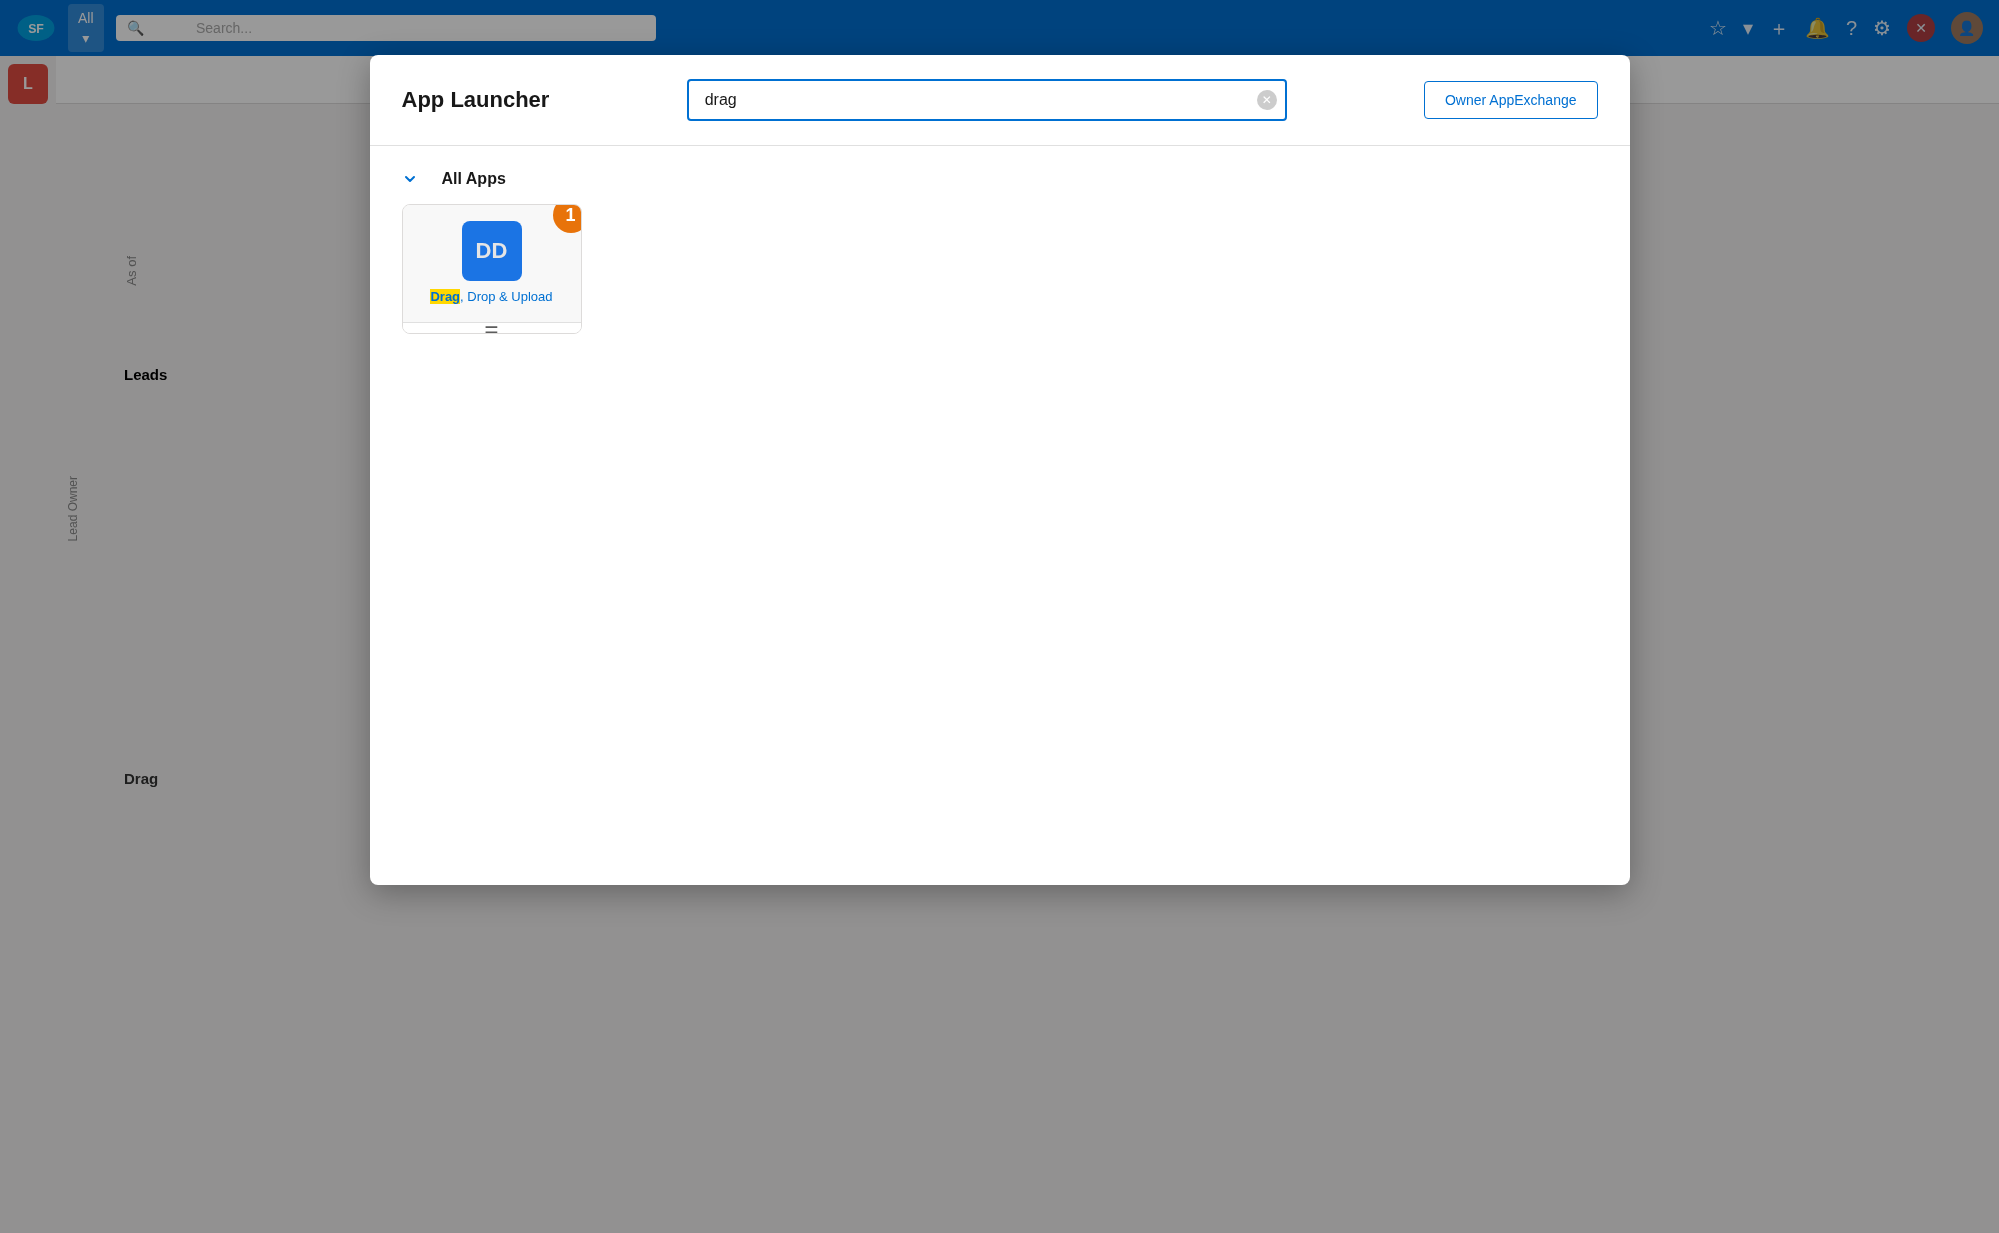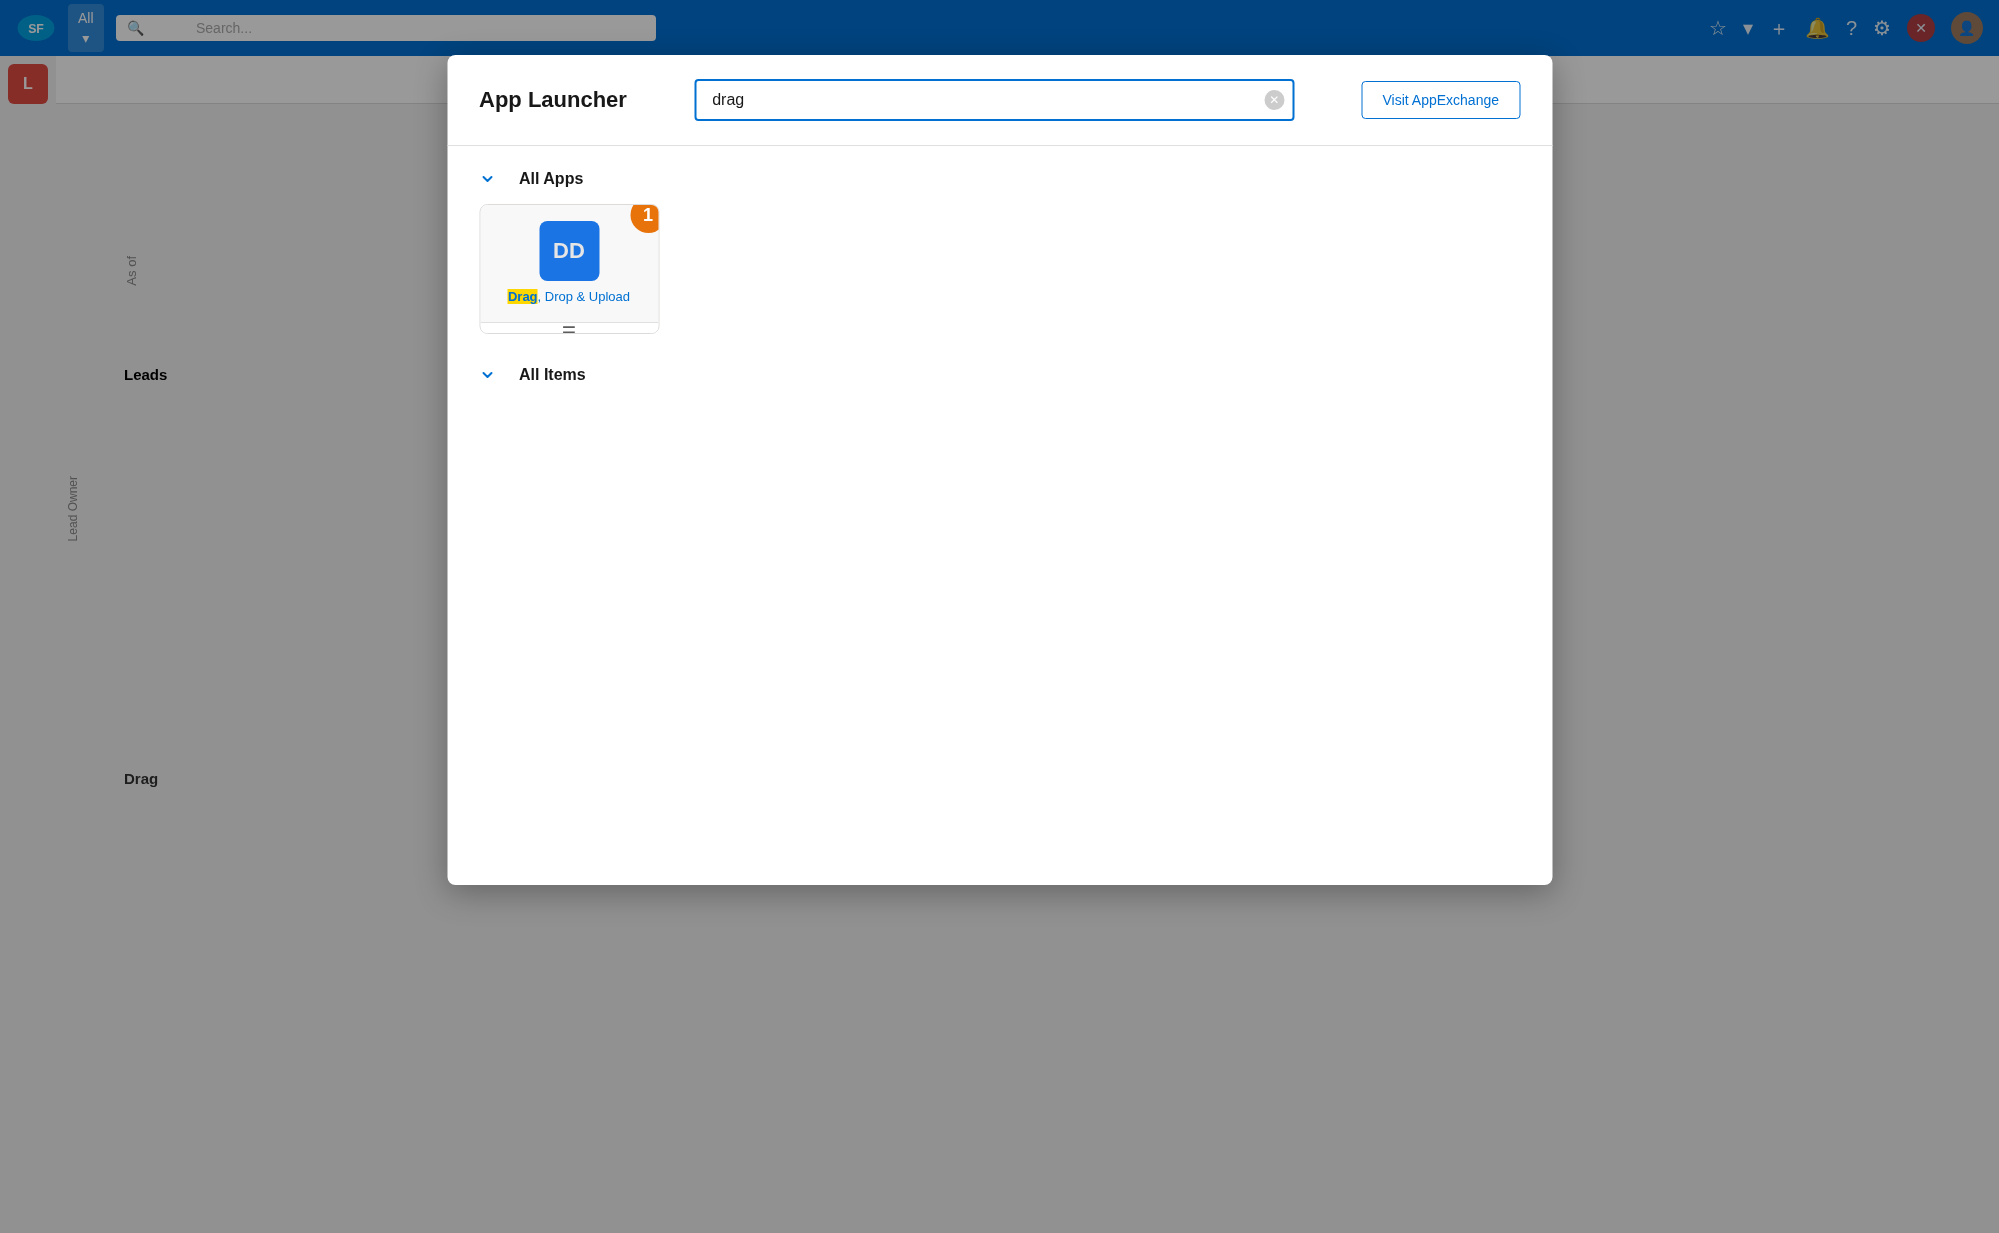--- a/index.html
+++ b/index.html
@@ -106,21 +106,21 @@
       border-radius: 8px;
       z-index: 20;
       display: flex;
       flex-direction: column;
       box-shadow: 0 8px 32px rgba(0,0,0,0.3);
       max-width: 1260px;
       max-height: 830px;
       margin: 0 auto;
       left: 50%;
       transform: translateX(-50%);
-      width: 1105px;
+      width: 1260px;
     }
 
     .modal-header {
       display: flex;
       align-items: center;
       padding: 24px 32px;
       border-bottom: 1px solid #e0e0e0;
       gap: 24px;
     }
 
@@ -391,21 +391,21 @@
 <div class="modal">
 
   <div class="modal-header">
     <h1 class="modal-title">App Launcher</h1>
 
     <div class="modal-search-container">
       <input class="modal-search-input" type="text" value="drag" placeholder="Search..." style="">
       <div class="modal-search-clear">✕</div>
     </div>
 
-    <button class="visit-appexchange-btn">Visit AppExchange</button>
+    <button class="visit-appexchange-btn">Owner AppExchange</button>
   </div>
 
   <div class="modal-body">
 
     <div class="section-header">
       <div class="section-chevron">
         <svg width="12" height="12" viewBox="0 0 12 12" fill="none">
           <path d="M2 4L6 8L10 4" stroke="#0070d2" stroke-width="2" stroke-linecap="round" stroke-linejoin="round"></path>
         </svg>
       </div>
@@ -422,25 +422,15 @@
           </div>
         </div>
         <div class="app-card-footer">
           <span class="app-menu-icon">☰</span>
         </div>
         <div class="app-badge" style="background:#e8730a;top:-8px;right:-8px;">1</div>
       </div>
 
     </div>
 
-    <div class="all-items-section">
-      <div class="section-header">
-        <div class="section-chevron">
-          <svg width="12" height="12" viewBox="0 0 12 12" fill="none">
-            <path d="M2 4L6 8L10 4" stroke="#0070d2" stroke-width="2" stroke-linecap="round" stroke-linejoin="round"></path>
-          </svg>
-        </div>
-        <span class="section-title">All Items</span>
-      </div>
-    </div>
 
   </div>
 </div>
 
 </body></html>

